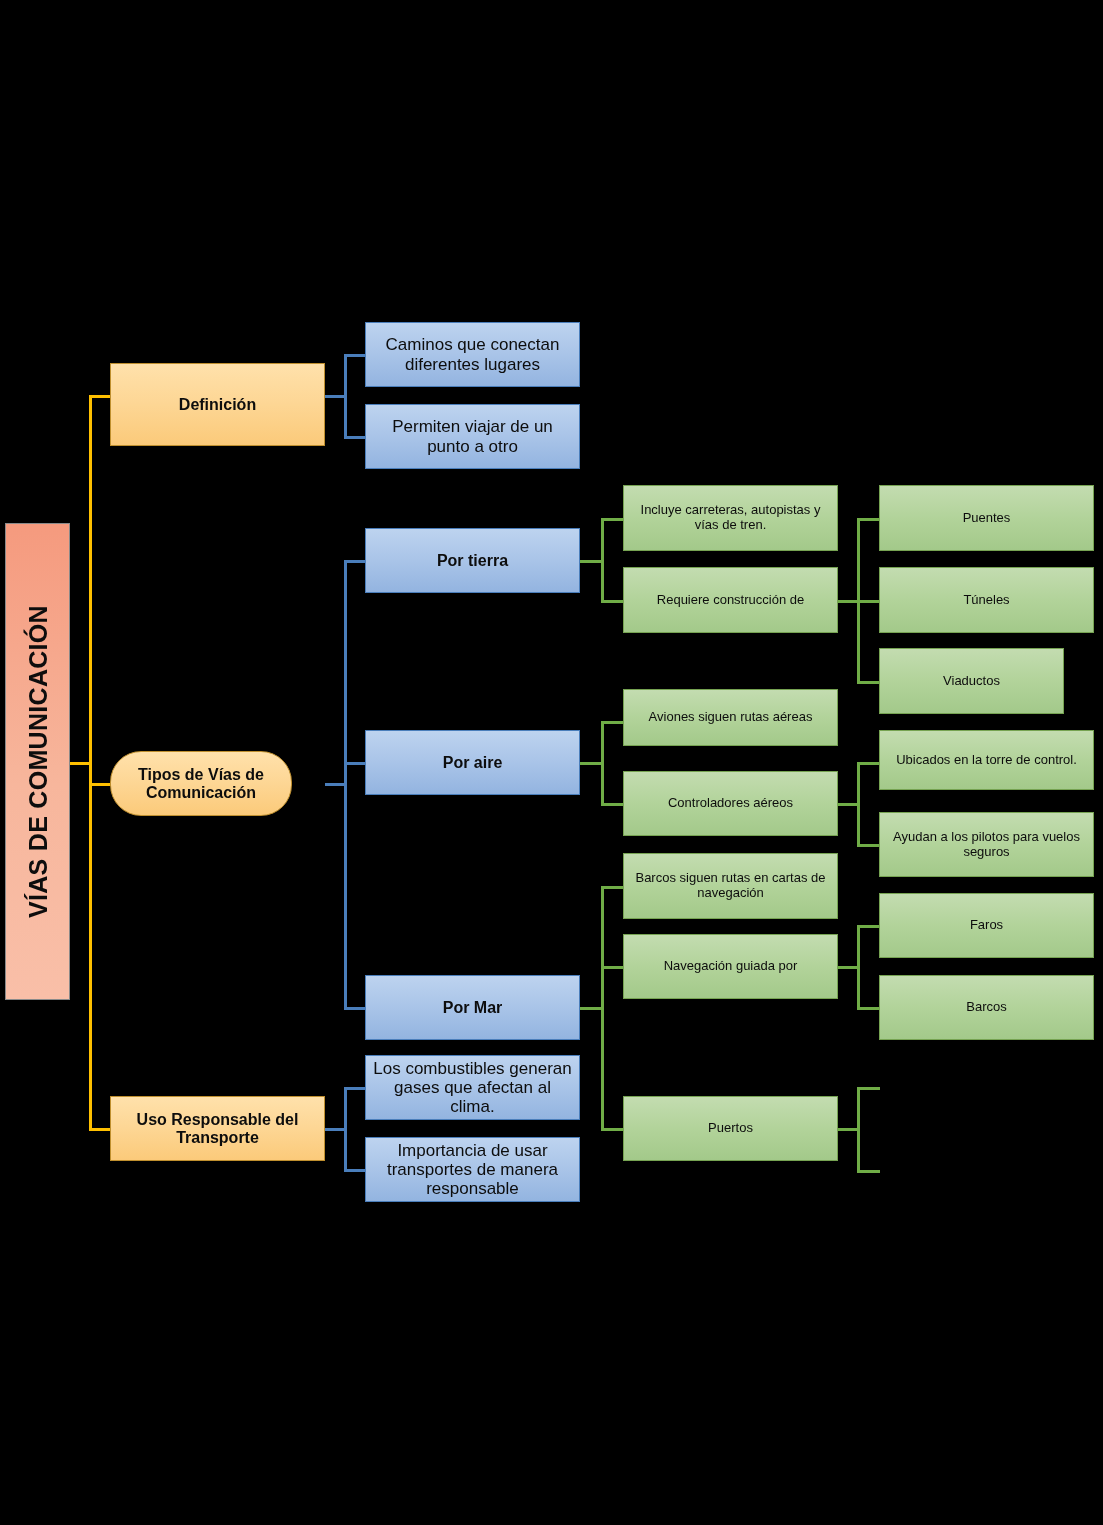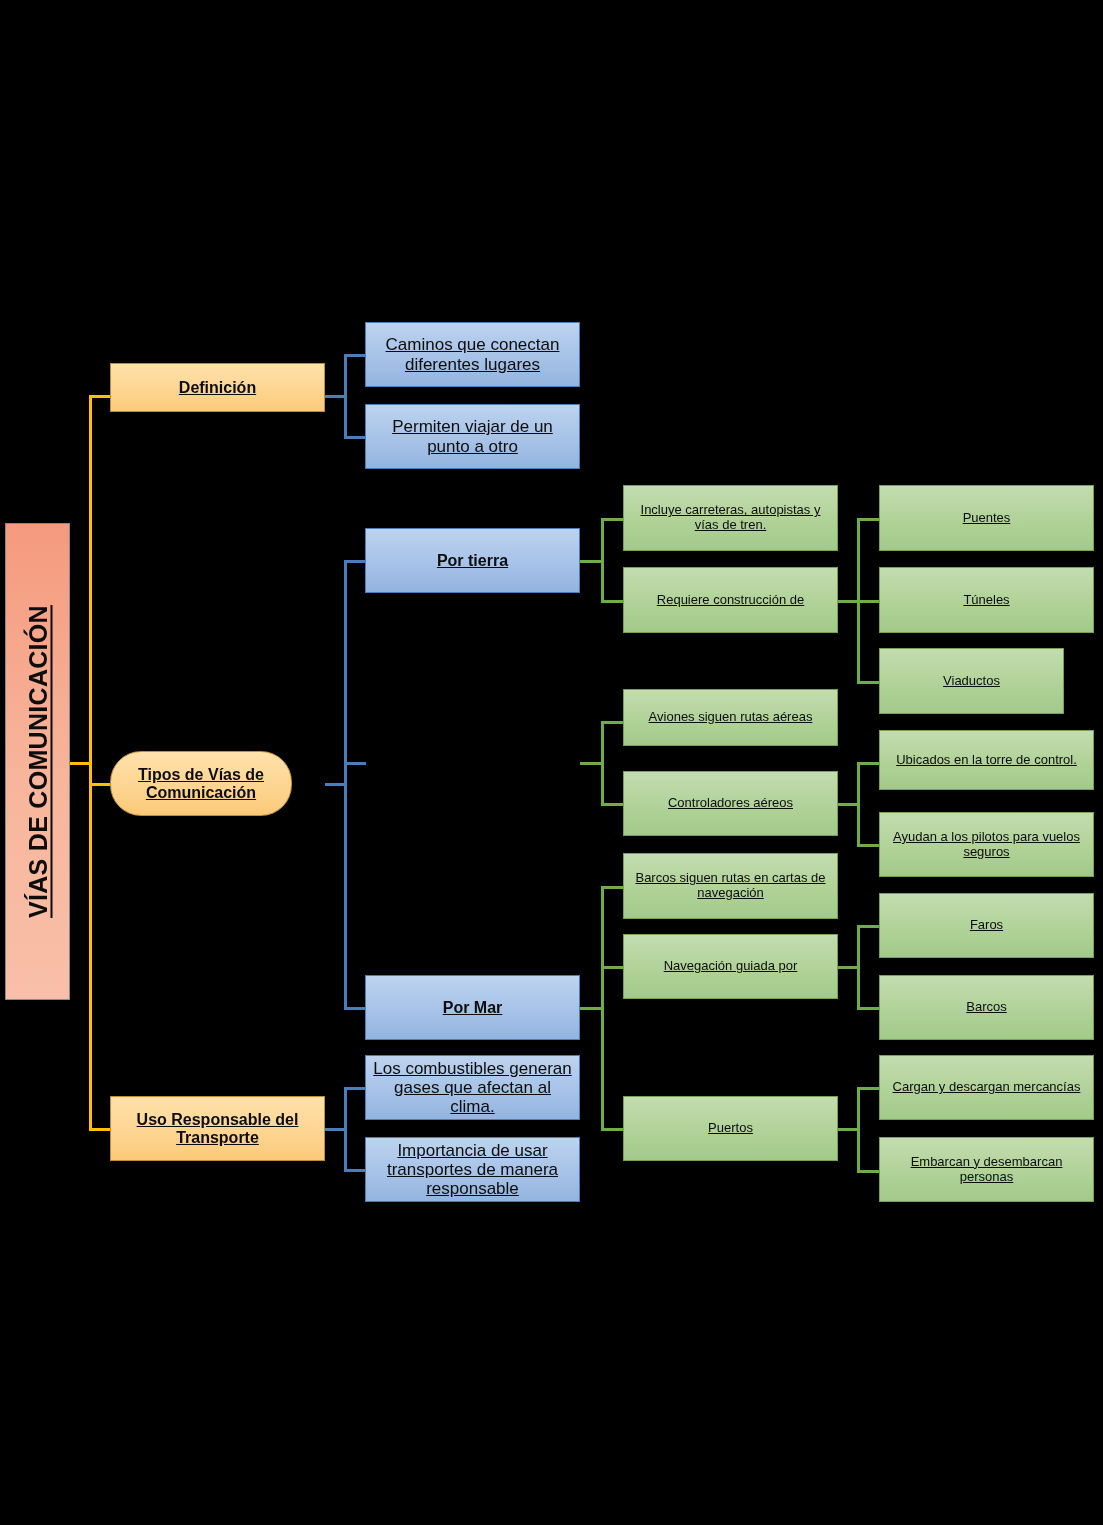--- a/index.html
+++ b/index.html
@@ -23,21 +23,20 @@
     box-sizing: border-box;
     display: flex;
     align-items: center;
     justify-content: center;
     text-align: center;
     color: #0d0d0d;
     line-height: 1.12;
     padding: 2px 7px;
     border: 1px solid #7f7f7f;
     overflow: hidden;
-    text-decoration: underline;
   }
 
   
   .node.root {
     background: linear-gradient(to bottom, #f9bfa8 0%, #f7b69c 45%, #f59a7e 100%);
     border: 1px solid #8a8a8a;
     font-weight: bold;
     font-size: 25px;
     letter-spacing: 0.3px;
     writing-mode: vertical-rl;
@@ -139,45 +138,44 @@
   <div class="wire h c-green" style="left:857px; top:925px; width:23px;"></div>
   <div class="wire h c-green" style="left:857px; top:1007px; width:23px;"></div>
 
   <div class="wire h c-green" style="left:838px; top:1128px; width:21px;"></div>
   <div class="wire v c-green" style="left:857px; top:1087px; height:84px;"></div>
   <div class="wire h c-green" style="left:857px; top:1087px; width:23px;"></div>
   <div class="wire h c-green" style="left:857px; top:1170px; width:23px;"></div>
 
   <div class="node root" style="left:5px; top:523px; width:65px; height:477px;">VÍAS DE COMUNICACIÓN</div>
 
-  <div class="node lvl1" style="left:110px; top:363px; width:215px; height:49px;">Definición</div>
+  <div class="node lvl1" style="left:110px; top:363px; width:215px; height:83px;">Definición</div>
 
   <div class="node lvl2 plain" style="left:365px; top:322px; width:215px; height:65px;">Caminos que conectan diferentes lugares</div>
   <div class="node lvl2 plain" style="left:365px; top:404px; width:215px; height:65px;">Permiten viajar de un punto a otro</div>
 
   <div class="node lvl1" style="left:110px; top:751px; width:182px; height:65px;border-radius:31px;">Tipos de Vías de Comunicación</div>
 
   <div class="node lvl2" style="left:365px; top:528px; width:215px; height:65px;">Por tierra</div>
   <div class="node green" style="left:623px; top:485px; width:215px; height:66px;">Incluye carreteras, autopistas y vías de tren.</div>
   <div class="node green" style="left:623px; top:567px; width:215px; height:66px;">Requiere construcción de</div>
   <div class="node green" style="left:879px; top:485px; width:215px; height:66px;">Puentes</div>
   <div class="node green" style="left:879px; top:567px; width:215px; height:66px;">Túneles</div>
   <div class="node green" style="left:879px; top:648px; width:185px; height:66px;">Viaductos</div>
 
+  <div class="node lvl2" style="left:365px; top:730px; width:215px; height:65px;">Por aire</div>
   <div class="node green" style="left:623px; top:689px; width:215px; height:57px;">Aviones siguen rutas aéreas</div>
   <div class="node green" style="left:623px; top:771px; width:215px; height:65px;">Controladores aéreos</div>
   <div class="node green" style="left:879px; top:730px; width:215px; height:60px;">Ubicados en la torre de control.</div>
   <div class="node green" style="left:879px; top:812px; width:215px; height:65px;">Ayudan a los pilotos para vuelos seguros</div>
 
   <div class="node lvl2" style="left:365px; top:975px; width:215px; height:65px;">Por Mar</div>
   <div class="node green" style="left:623px; top:853px; width:215px; height:66px;">Barcos siguen rutas en cartas de navegación</div>
   <div class="node green" style="left:623px; top:934px; width:215px; height:65px;">Navegación guiada por</div>
   <div class="node green" style="left:879px; top:893px; width:215px; height:65px;">Faros</div>
   <div class="node green" style="left:879px; top:975px; width:215px; height:65px;">Barcos</div>
   <div class="node green" style="left:623px; top:1096px; width:215px; height:65px;">Puertos</div>
-  <div class="node green" style="left:879px; top:1055px; width:215px; height:65px;">Cargan y descargan mercancías</div>
-  <div class="node green" style="left:879px; top:1137px; width:215px; height:65px;">Embarcan y desembarcan personas</div>
 
   <div class="node lvl1" style="left:110px; top:1096px; width:215px; height:65px;">Uso Responsable del Transporte</div>
   <div class="node lvl2 plain" style="left:365px; top:1055px; width:215px; height:65px;">Los combustibles generan gases que afectan al clima.</div>
   <div class="node lvl2 plain" style="left:365px; top:1137px; width:215px; height:65px;">Importancia de usar transportes de manera responsable</div>
 
 </div>
 
 </body></html>

